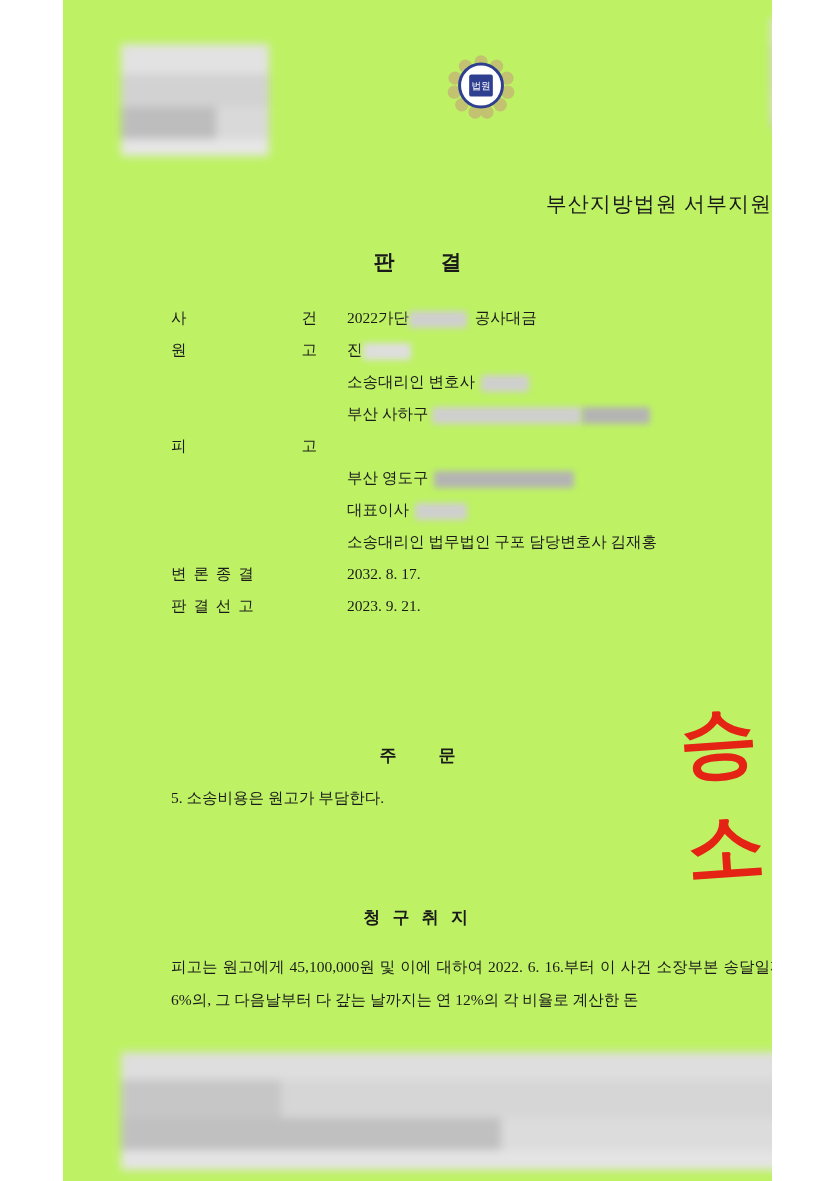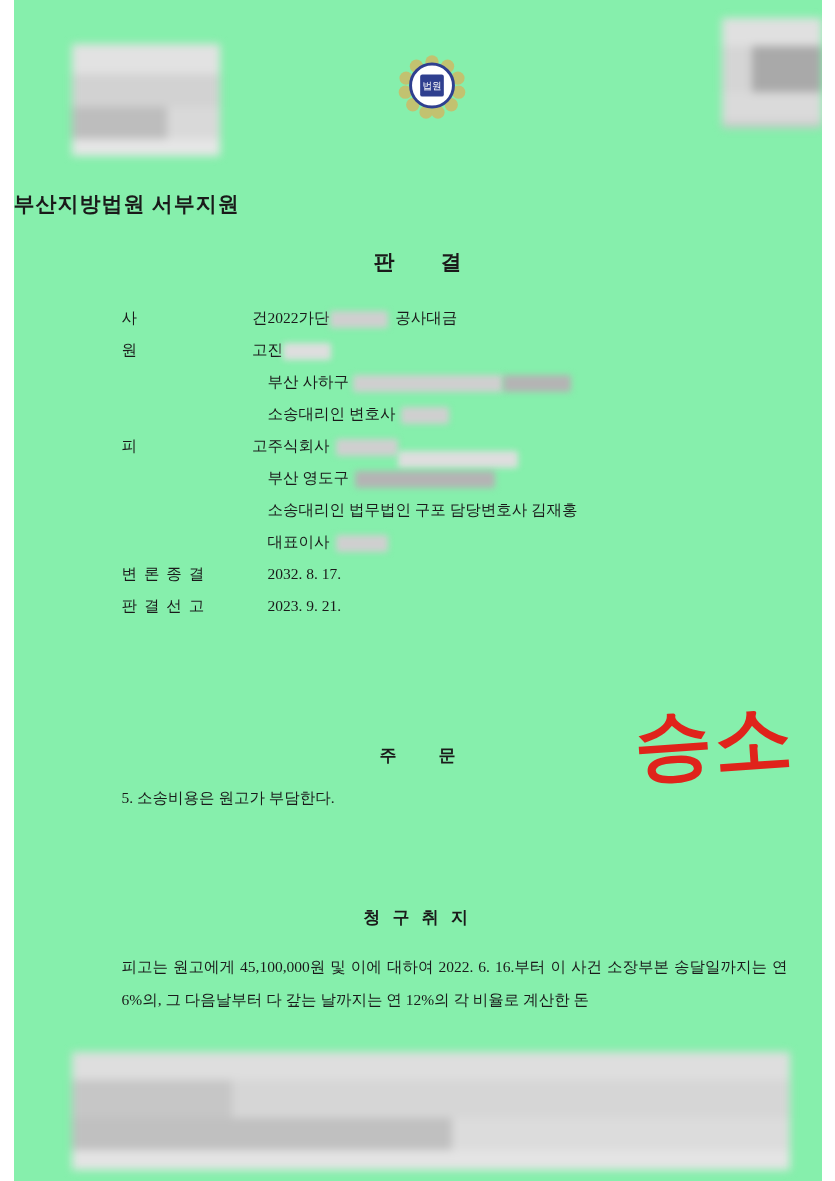--- a/index.html
+++ b/index.html
@@ -6,24 +6,24 @@
     margin: 0;
     padding: 0;
     background: #ffffff;
   }
   body {
     font-family: "Liberation Serif", "DejaVu Serif", serif;
     color: #1a1a1a;
   }
   .page {
     position: relative;
-    width: 808px;
+    width: 709px;
     height: 1181px;
     margin: 0 auto;
-    background: #86efac;
+    background: #bef264;
     overflow: hidden;
   }
 
   
   .redact {
     position: absolute;
     background: #c9c9c9;
     filter: blur(4px);
     border-radius: 2px;
   }
@@ -69,23 +69,23 @@
   #bottom-redaction .b3 { position:absolute; left:160px;top:28px;width:558px;height:40px; background:#d6d6d6; }
   #bottom-redaction .b4 { position:absolute; left:0;   top:66px;width:380px; height:34px; background:#c0c0c0; }
   #bottom-redaction .b5 { position:absolute; left:380px;top:66px;width:338px;height:34px; background:#dcdcdc; }
   #bottom-redaction .b6 { position:absolute; left:0;   top:98px;width:718px; height:20px; background:#e4e4e4; }
 
   
   .court-title {
     position: absolute;
     left: 0; right: 0;
     top: 190px;
-    text-align: left;
+    text-align: right;
     font-size: 21px;
-    font-weight: bold;
+    font-weight: normal;
     letter-spacing: 1px;
   }
   .doc-title {
     position: absolute;
     left: 0; right: 0;
     top: 248px;
     text-align: center;
     font-size: 21px;
     font-weight: bold;
   }
@@ -123,20 +123,21 @@
     justify-content: space-between;
     letter-spacing: 0;
   }
   .info-label.tight {
     letter-spacing: 1.5px;
     display: block;
   }
   .info-value {
     flex: 1 1 auto;
     white-space: nowrap;
+    margin-left: 30px;
   }
   .info-sub {
     display: flex;
     margin-bottom: 12px;
     line-height: 20px;
   }
   .info-sub .pad { width: 146px; flex: 0 0 146px; }
 
   
   .order-list {
@@ -240,58 +241,55 @@
         <span>고</span>
       </div>
       <div class="info-value">
         <span>진</span><span class="redact-inline light" style="width:48px;"></span>
       </div>
     </div>
 
     <div class="info-sub">
       <div class="pad"></div>
       <div class="info-value">
+        <span>소송대리인 변호사</span><span class="redact-inline" style="width:48px;margin-left:6px;"></span>
+      </div>
+    </div>
+
+    <div class="info-sub">
+      <div class="pad"></div>
+      <div class="info-value">
         <span>부산 사하구</span><span class="redact-inline" style="width:150px;margin-left:4px;"></span><span class="redact-inline dark" style="width:68px;"></span>
-      </div>
-    </div>
-
-    <div class="info-sub">
-      <div class="pad"></div>
-      <div class="info-value">
-        <span>소송대리인 변호사</span><span class="redact-inline" style="width:48px;margin-left:6px;"></span>
       </div>
     </div>
 
     <div class="info-row">
       <div class="info-label">
         <span>피</span>
         <span>고</span>
       </div>
-      <div class="info-value">
-        <span>주식회사</span><span class="redact-inline" style="width:62px;margin-left:6px;"></span><span class="redact-inline light" style="width:120px;position:relative;top:12px;"></span>
-      </div>
     </div>
 
     <div class="info-sub">
       <div class="pad"></div>
       <div class="info-value">
         <span>부산 영도구</span><span class="redact-inline dark" style="width:140px;margin-left:6px;"></span>
       </div>
     </div>
 
     <div class="info-sub">
       <div class="pad"></div>
+      <div class="info-value">
+        <span>대표이사</span><span class="redact-inline" style="width:52px;margin-left:6px;"></span>
+      </div>
+    </div>
+
+    <div class="info-sub">
+      <div class="pad"></div>
       <div class="info-value">소송대리인 법무법인 구포 담당변호사 김재홍</div>
-    </div>
-
-    <div class="info-sub">
-      <div class="pad"></div>
-      <div class="info-value">
-        <span>대표이사</span><span class="redact-inline" style="width:52px;margin-left:6px;"></span>
-      </div>
     </div>
 
     <div class="info-row">
       <div class="info-label tight">변 론 종 결</div>
       <div class="info-value">2032. 8. 17.</div>
     </div>
 
     <div class="info-row">
       <div class="info-label tight">판 결 선 고</div>
       <div class="info-value">2023. 9. 21.</div>

